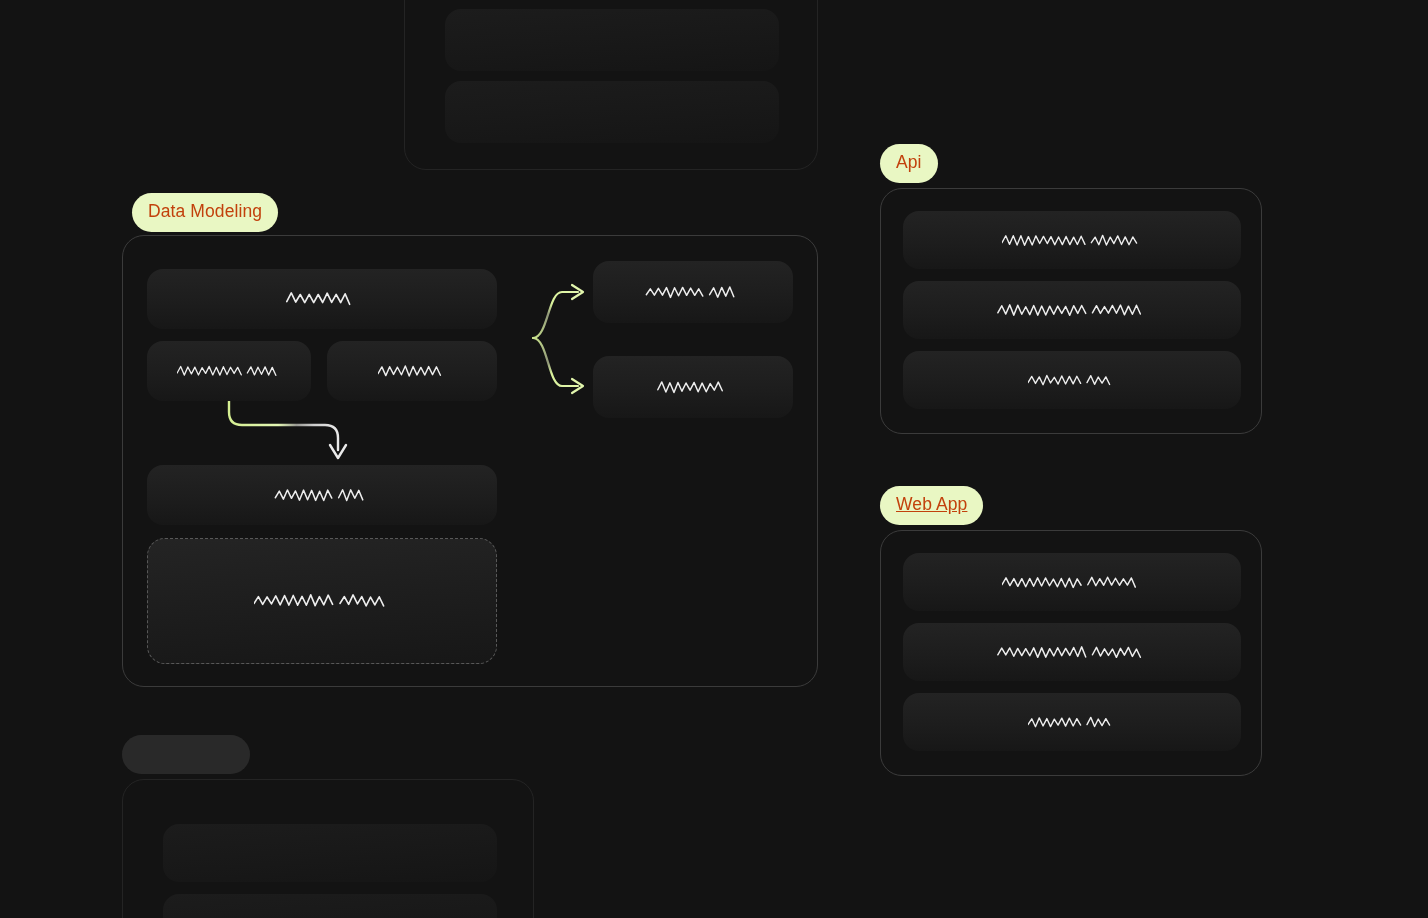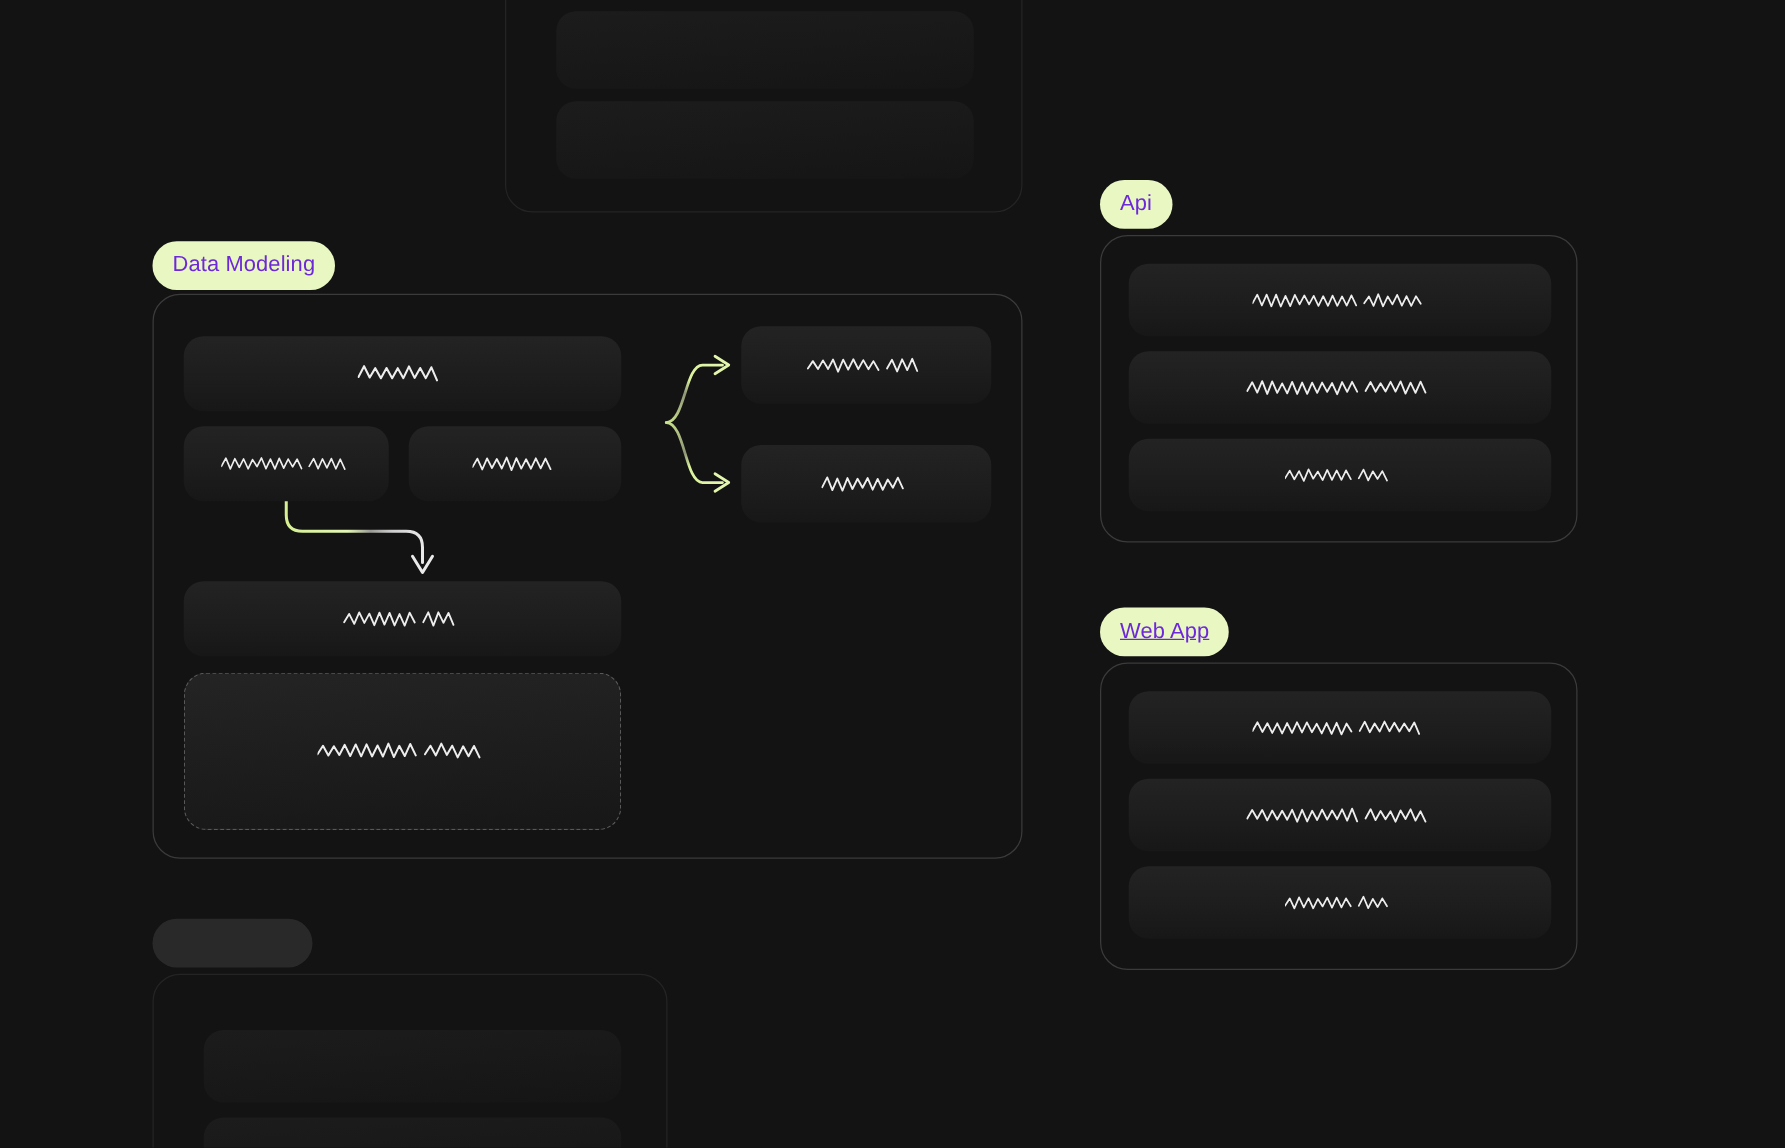--- a/index.html
+++ b/index.html
@@ -10,21 +10,21 @@
     overflow:hidden;
     position:relative;
   }
   .canvas{position:absolute;inset:0;}
 
   
   .group{position:absolute;}
   .badge{
     display:inline-block;
     background:#e9f7c3;
-    color:#6d28d9;
+    color:#c2410c;
     font-size:17.5px;
     line-height:1;
     letter-spacing:.1px;
     padding:10px 16px 11px 16px;
     border-radius:999px;
     white-space:nowrap;
     position:relative;
     z-index:3;
   }
   .badge.ghost{
@@ -114,21 +114,21 @@
   </svg>
 
   <div id="groups-root">
       <div class="group" style="left: 0px; top: 0px;">
         <div class="panel dim" style="position: absolute; left: 404px; top: -120px; width: 414px; height: 290px;">
           <div class="card dim" style="left: 40px; top: 128px; width: 334px; height: 62px;"></div>
           <div class="card dim" style="left: 40px; top: 200px; width: 334px; height: 62px;"></div>
         </div>
       </div>
       <div class="group" style="left: 0px; top: 0px;">
-        <div class="badge" style="position: absolute; left: 122px; top: 193px;">Data Modeling</div>
+        <div class="badge" style="position: absolute; left: 132px; top: 193px;">Data Modeling</div>
         <div class="panel" style="position: absolute; left: 122px; top: 235px; width: 696px; height: 452px;">
           <div class="card flat" style="left: 24px; top: 33px; width: 350px; height: 60px;">
             <span class="scribble">
               <svg width="72" height="16" viewBox="0 0 72.2 16.4">
                 <path d="M0.0,10.8 L4.6,2.0 L9.2,11.3 L13.8,3.6 L18.4,11.9 L23.0,3.5 L27.6,11.9 L32.2,3.6 L36.8,11.8 L41.4,2.2 L46.0,11.6 L50.6,3.5 L55.2,11.8 L59.8,2.9 L64.4,13.6" fill="none" stroke="#ffffff" stroke-width="1.70" stroke-linecap="round" stroke-linejoin="round" opacity="0.92"></path>
               </svg>
             </span>
           </div>
           <div class="card flat" style="left: 24px; top: 105px; width: 164px; height: 60px;">
             <span class="scribble">

